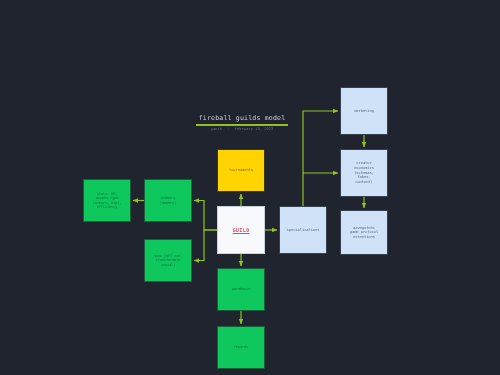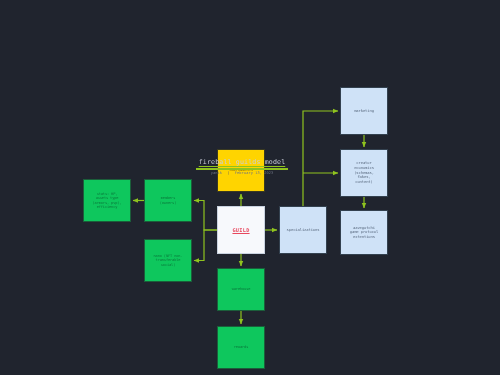--- a/index.html
+++ b/index.html
@@ -83,25 +83,23 @@
     left: 196px;
     top: 114px;
     width: 92px;
     text-align: center;
     z-index: 5;
   }
   #title {
     font-size: 6.6px;
     color: #c8cdd8;
     letter-spacing: 0.15px;
-    text-decoration: underline;
     text-decoration-color: #8fc31f;
     text-underline-offset: 2px;
     white-space: nowrap;
-    margin-top: 44px;
   }
   #title-rule {
     height: 1.5px;
     background: #8fc31f;
     margin: 2px 0 1.5px 0;
     width: 100%;
   }
   #subtitle {
     font-size: 3.6px;
     color: #6c7382;

